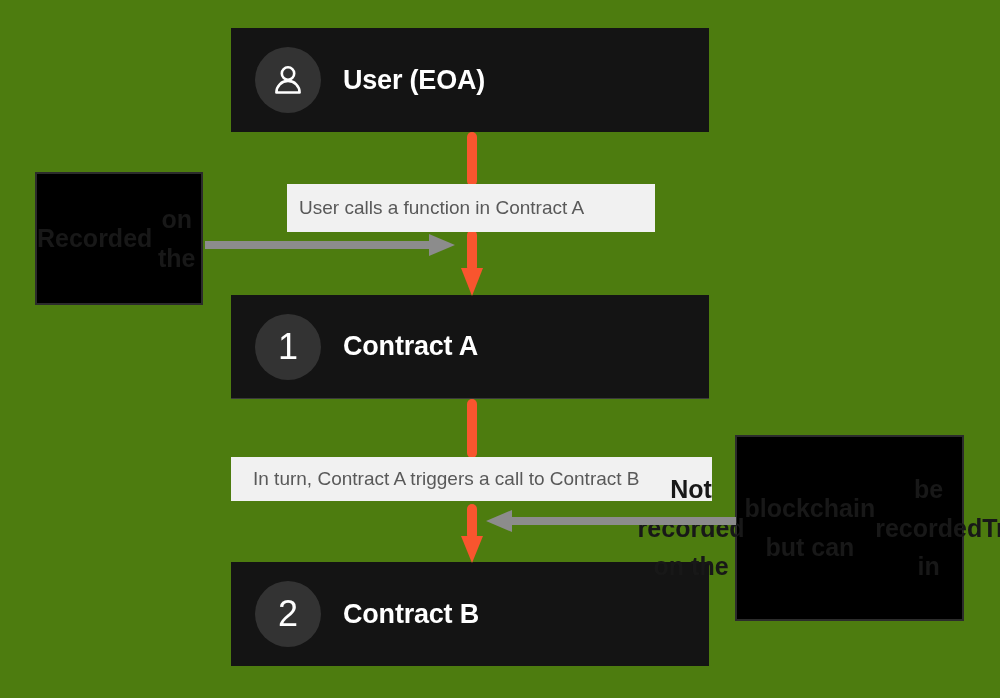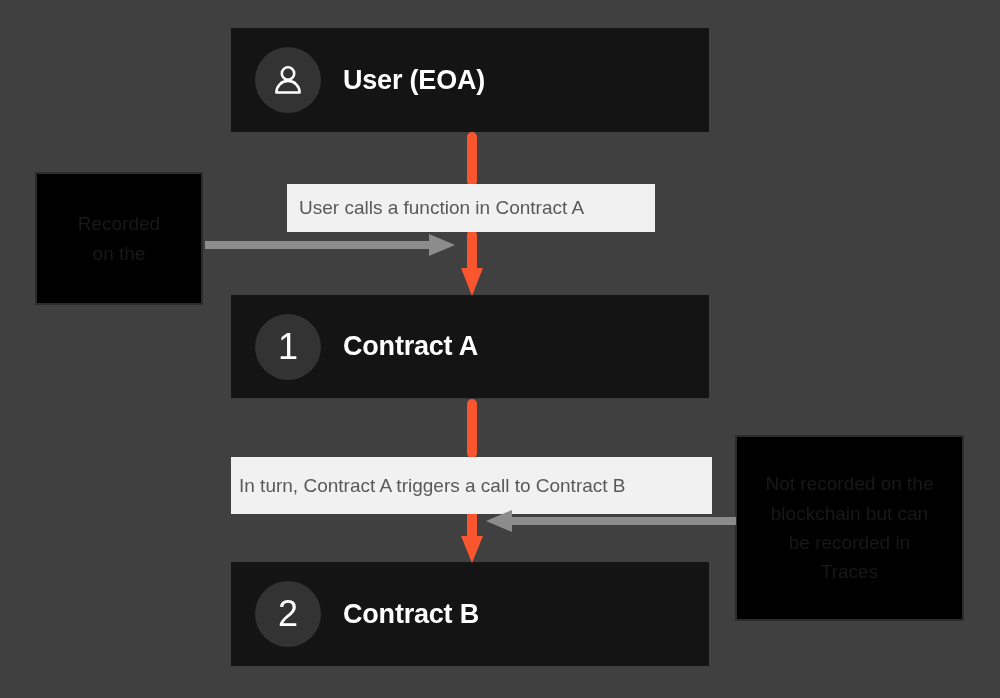--- a/index.html
+++ b/index.html
@@ -8,21 +8,21 @@
     background: #000000;
   }
   body {
     font-family: "Liberation Sans", sans-serif;
     -webkit-font-smoothing: antialiased;
   }
   #canvas {
     position: relative;
     width: 1000px;
     height: 698px;
-    background: #404040;
+    background: #4d7c0f;
     overflow: hidden;
   }
 
   
   .node {
     position: absolute;
     left: 231px;
     width: 478px;
     height: 104px;
     background: #141414;
@@ -78,22 +78,22 @@
     left: 287px;
     top: 184px;
     width: 368px;
     height: 48px;
     padding-left: 12px;
   }
   .caption-2 {
     left: 231px;
     top: 457px;
     width: 481px;
-    height: 57px;
-    padding-left: 8px;
+    height: 44px;
+    padding-left: 22px;
   }
 
   
   .arrow-v {
     position: absolute;
     left: 461px;
     width: 22px;
   }
   .arrow-v svg { display: block; }
   .arrow-seg1a { top: 132px; height: 54px; }
@@ -101,26 +101,26 @@
   .arrow-seg2a { top: 399px; height: 59px; }
   .arrow-seg2b { top: 504px; height: 59px; }
 
   
   .annot {
     position: absolute;
     border: 2px solid #2c2c2c;
     background: #000000;
     box-sizing: border-box;
     display: flex;
-    flex-direction: column;
+    flex-direction: row;
     align-items: center;
     justify-content: center;
     color: #181818;
-    font-size: 19px;
-    font-weight: 400;
+    font-size: 25px;
+    font-weight: 700;
     line-height: 1.55;
     text-align: center;
   }
   .annot-left {
     left: 35px;
     top: 172px;
     width: 168px;
     height: 133px;
   }
   .annot-right {

